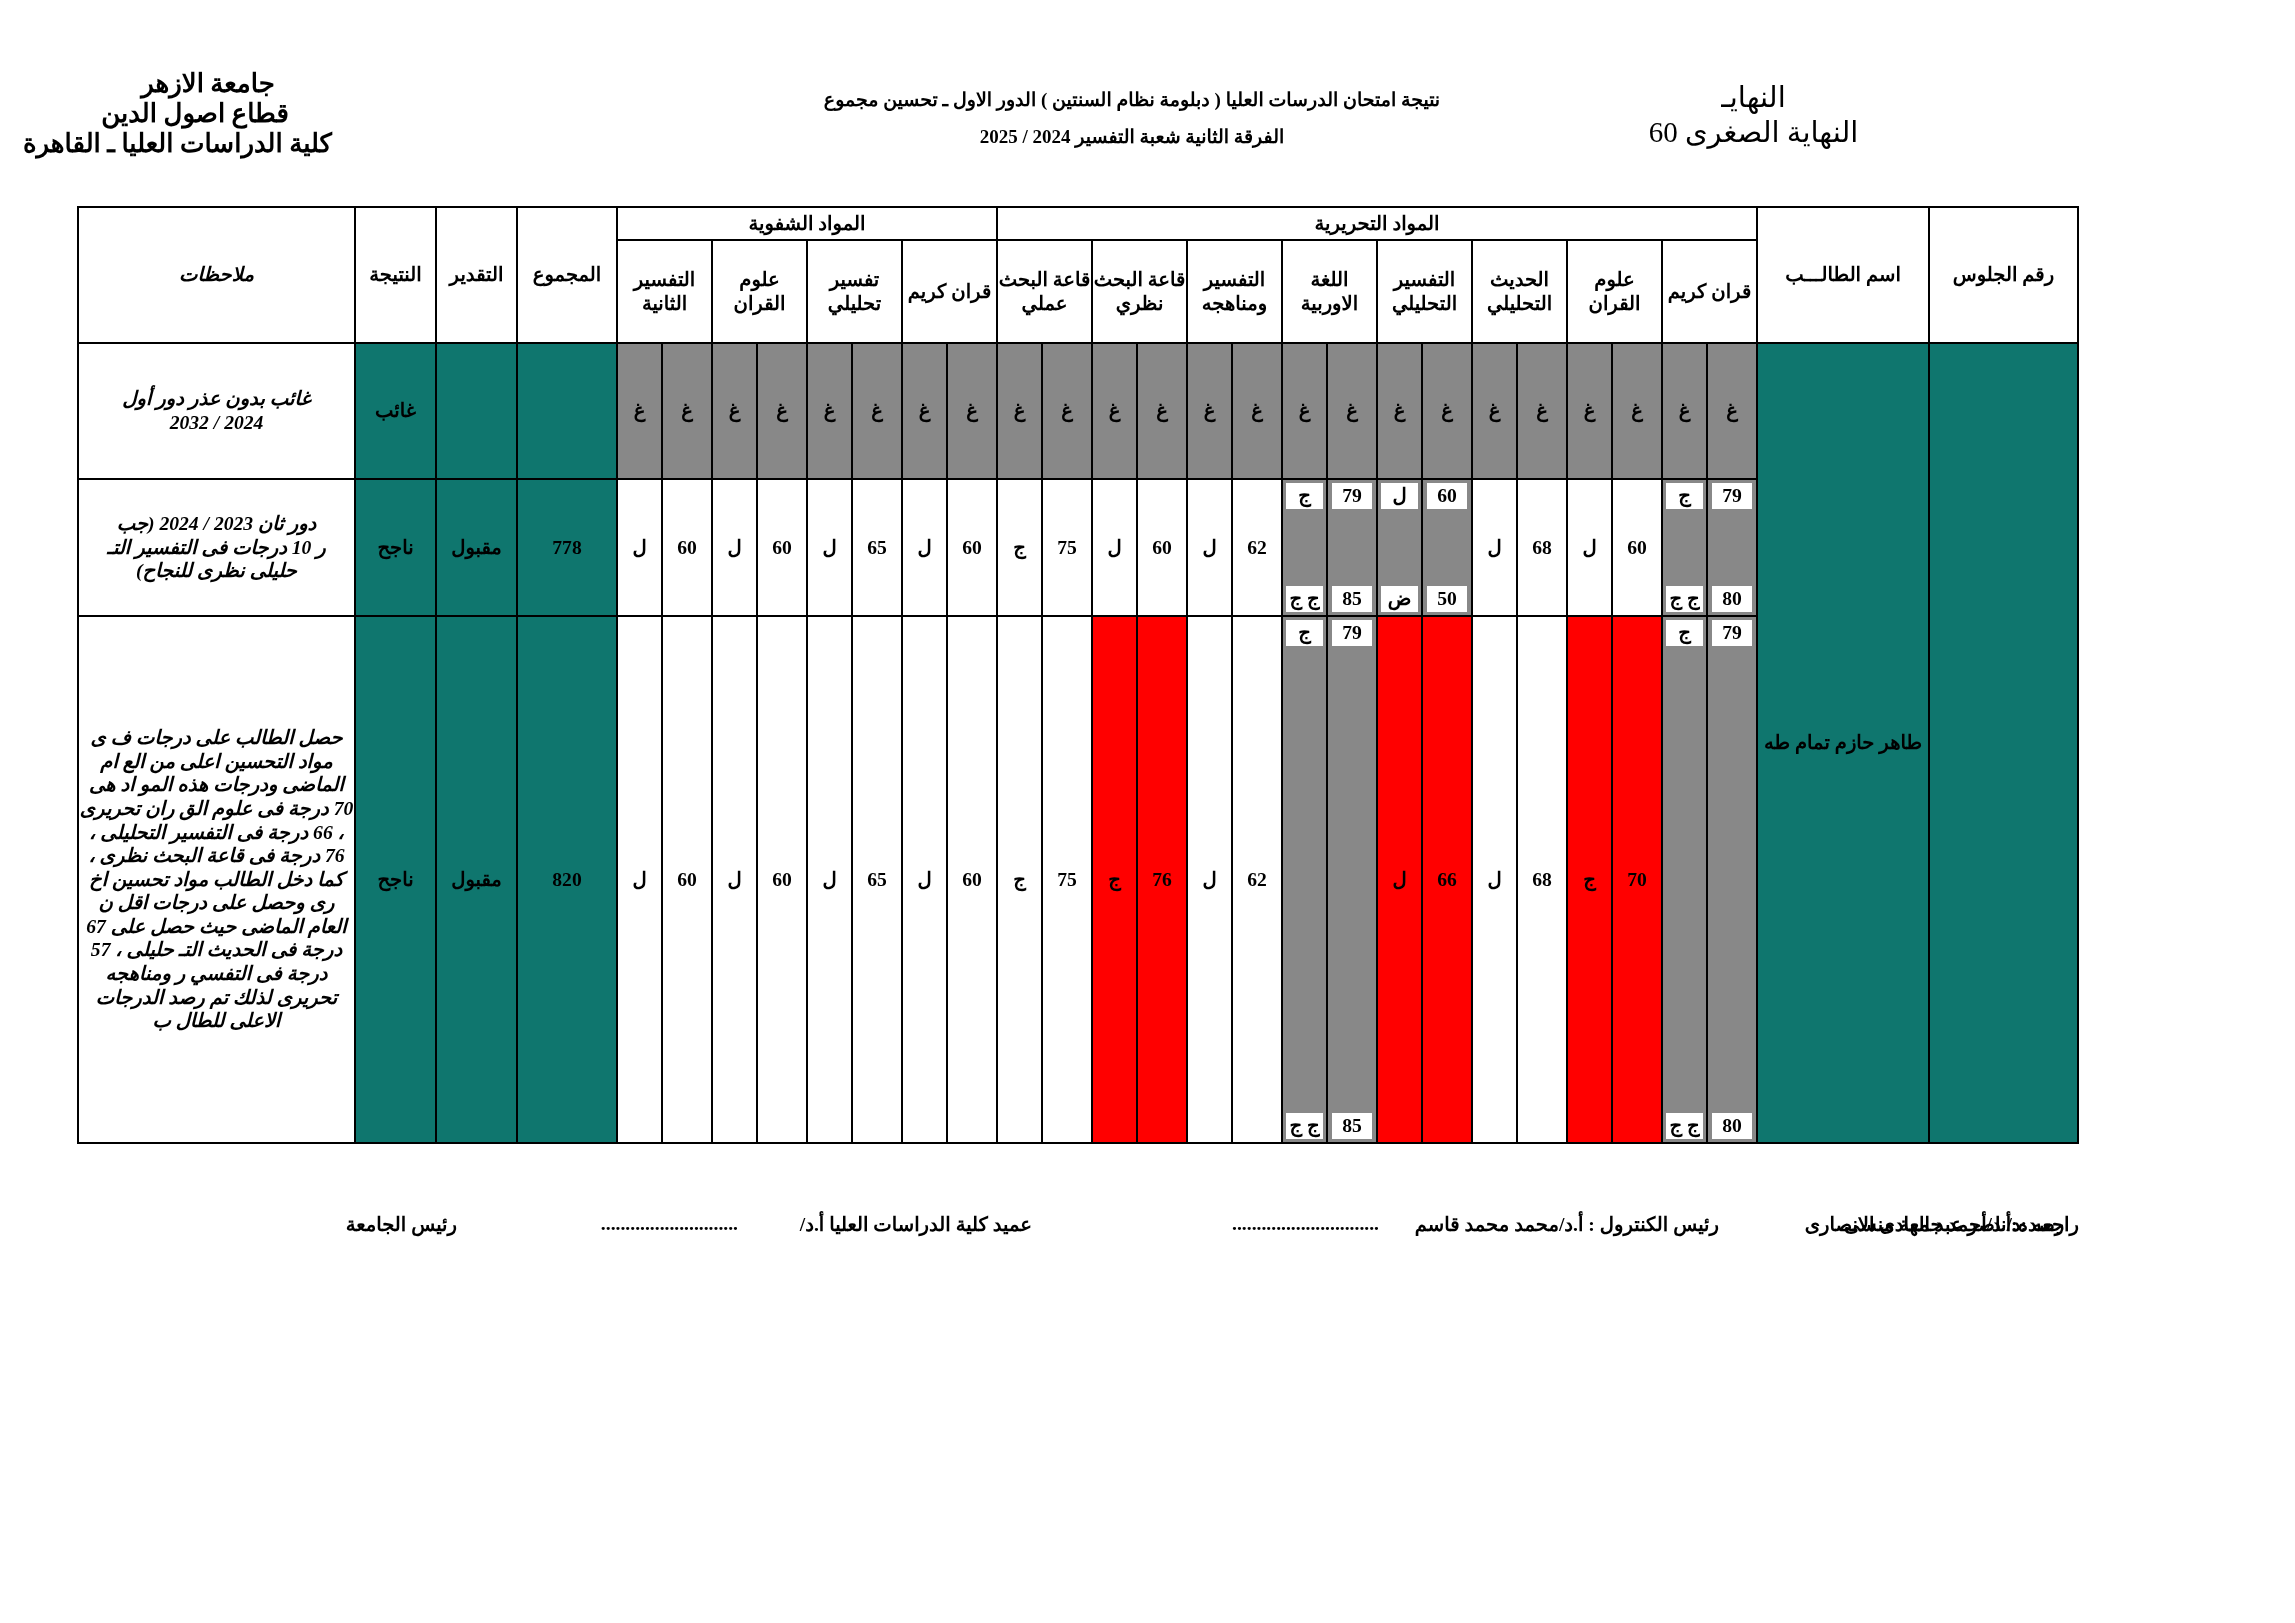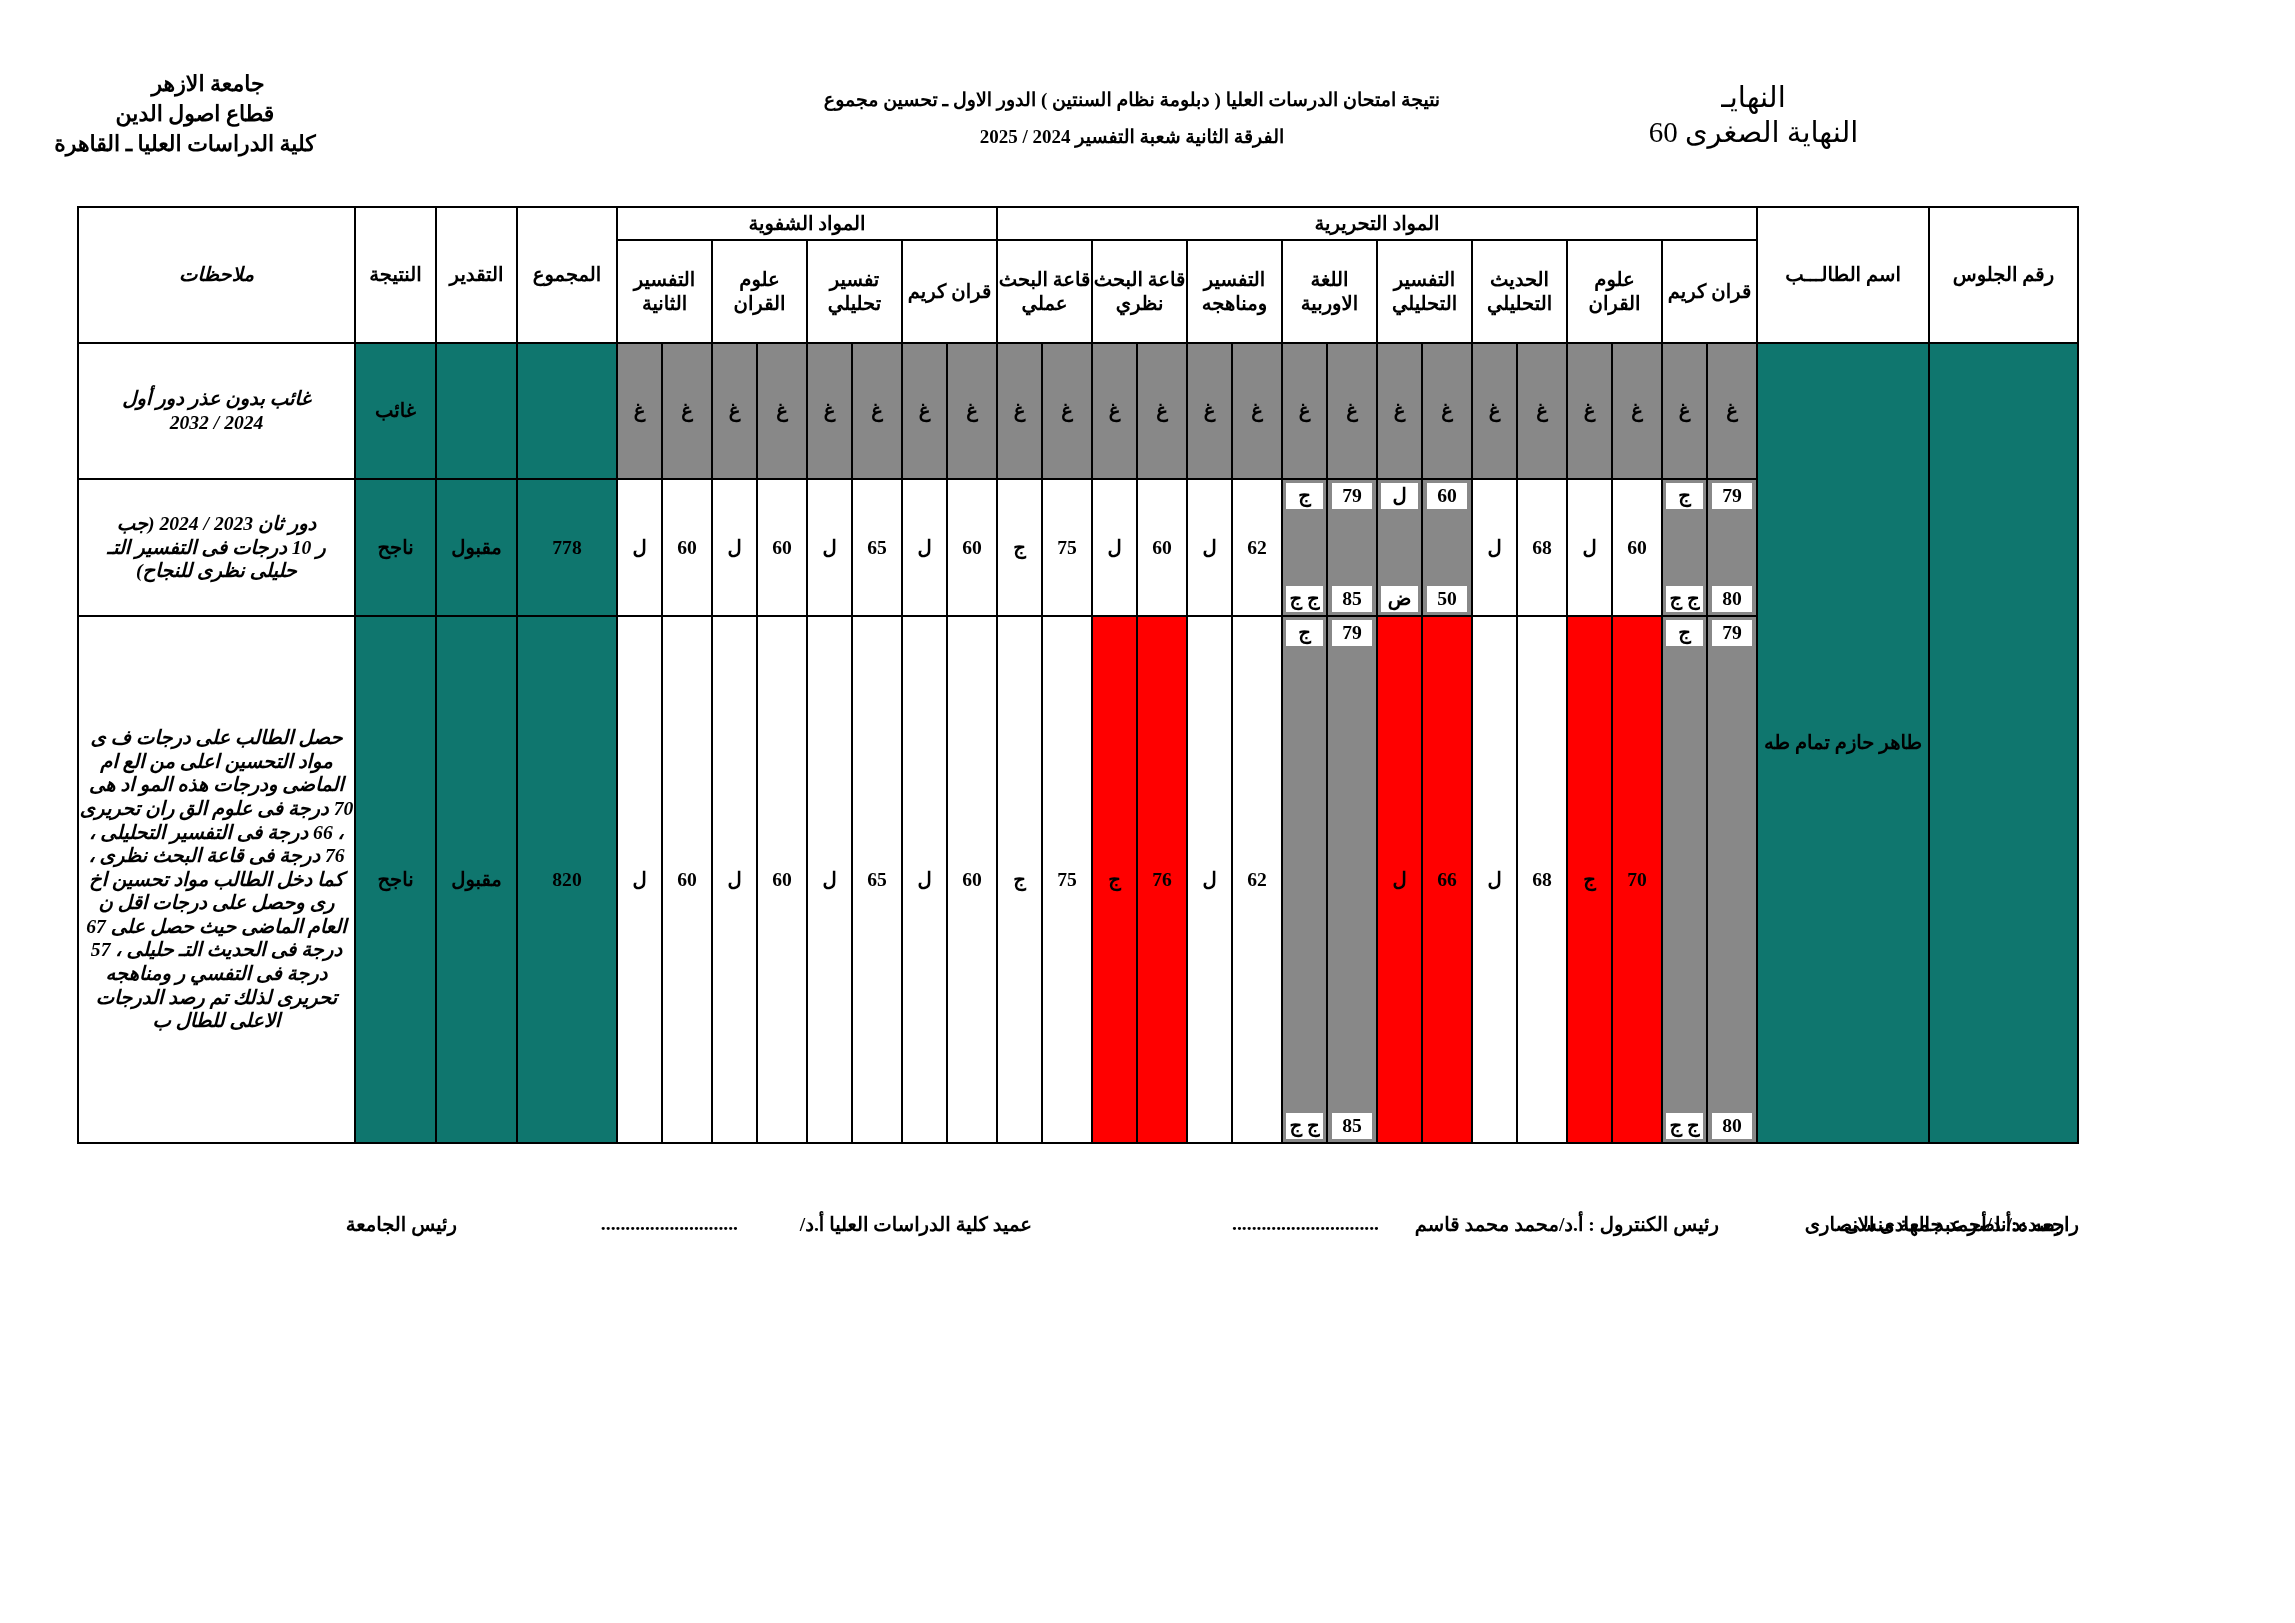--- a/index.html
+++ b/index.html
@@ -7,21 +7,21 @@
     width:2295px;height:1623px;
     font-family:"Liberation Serif","DejaVu Serif",serif;
     color:#000;
     -webkit-font-smoothing:none;
   }
   .page{position:relative;width:2295px;height:1623px;box-sizing:border-box;}
 
   
   .hdr{position:absolute;top:69px;left:0;width:2295px;height:118px;}
   .hdr-left{position:absolute;right:1917px;top:0;width:340px;text-align:center;}
-  .hdr-left div{font-weight:bold;font-size:22px;line-height:30px;white-space:nowrap;}
+  .hdr-left div{font-weight:bold;font-size:26px;line-height:30px;white-space:nowrap;}
   .hdr-left .l1{padding-right:0px;}
   .hdr-left .l2{padding-right:26px;}
   .hdr-left .l3{padding-right:46px;}
 
   .hdr-center{position:absolute;left:576px;top:11.8px;width:1112px;text-align:center;}
   .hdr-center div{font-weight:bold;font-size:19px;line-height:37px;white-space:nowrap;}
 
   .hdr-right{position:absolute;left:1590px;top:10.5px;width:327px;text-align:center;}
   .hdr-right div{font-weight:normal;font-size:29px;line-height:35px;white-space:nowrap;}
 

